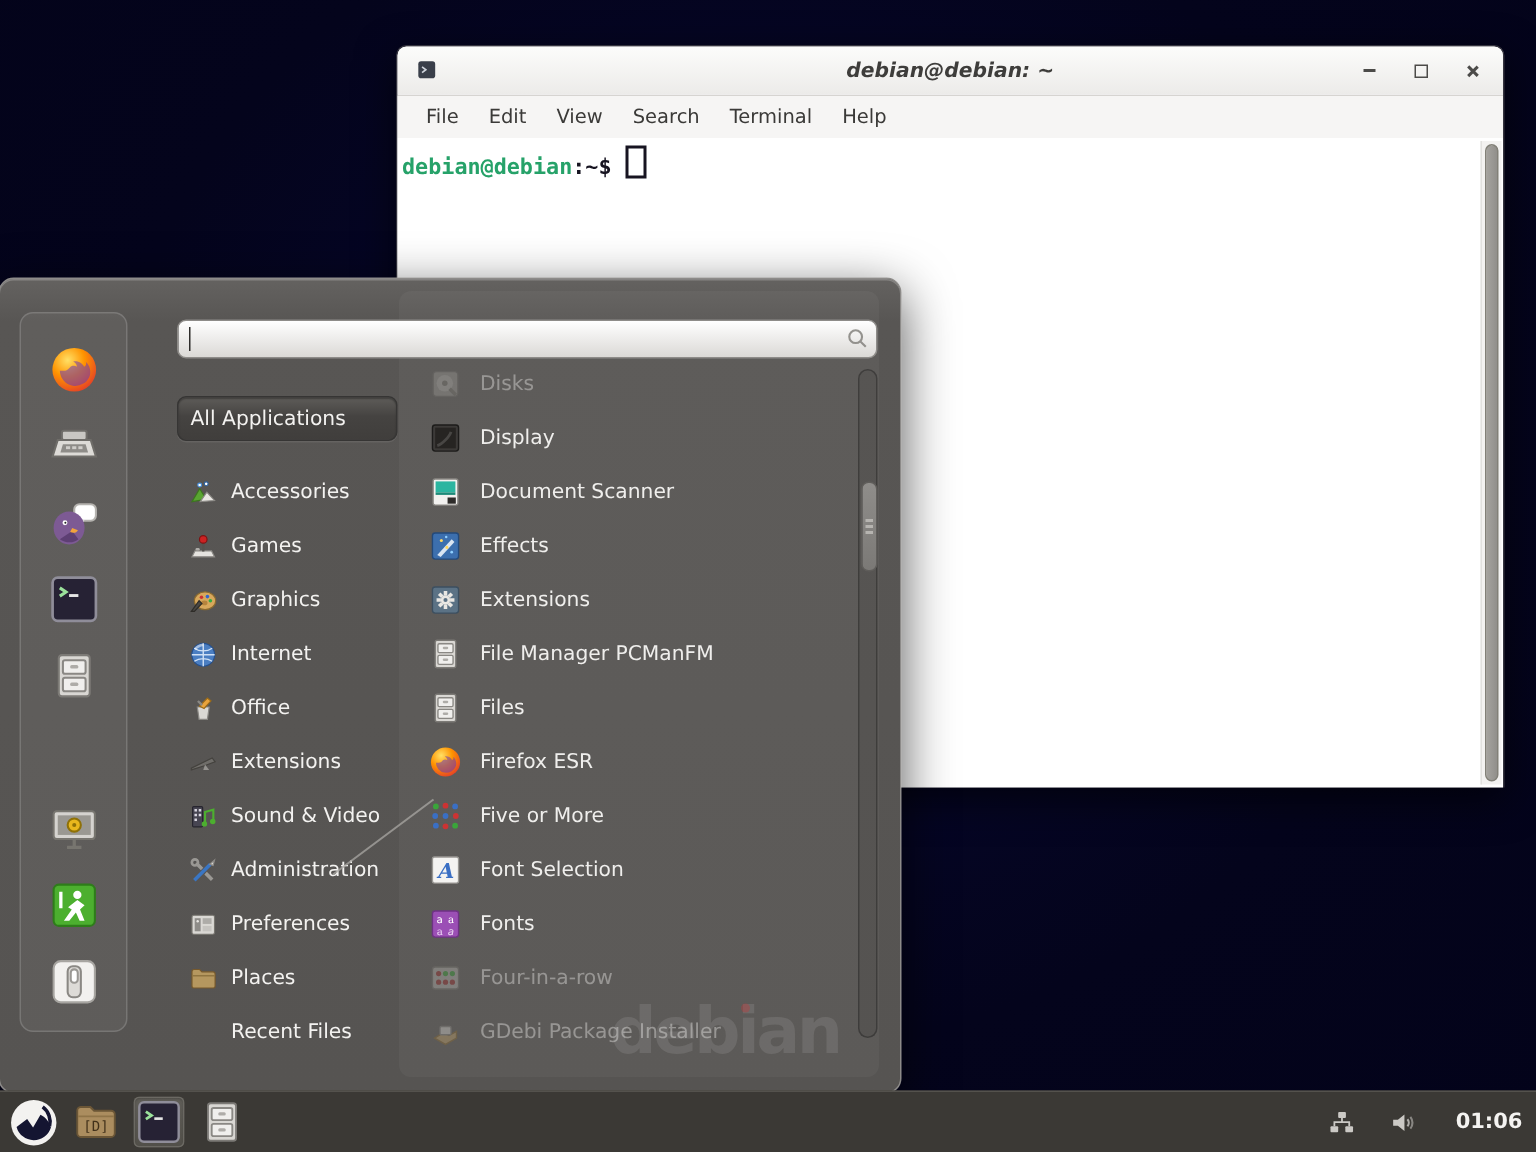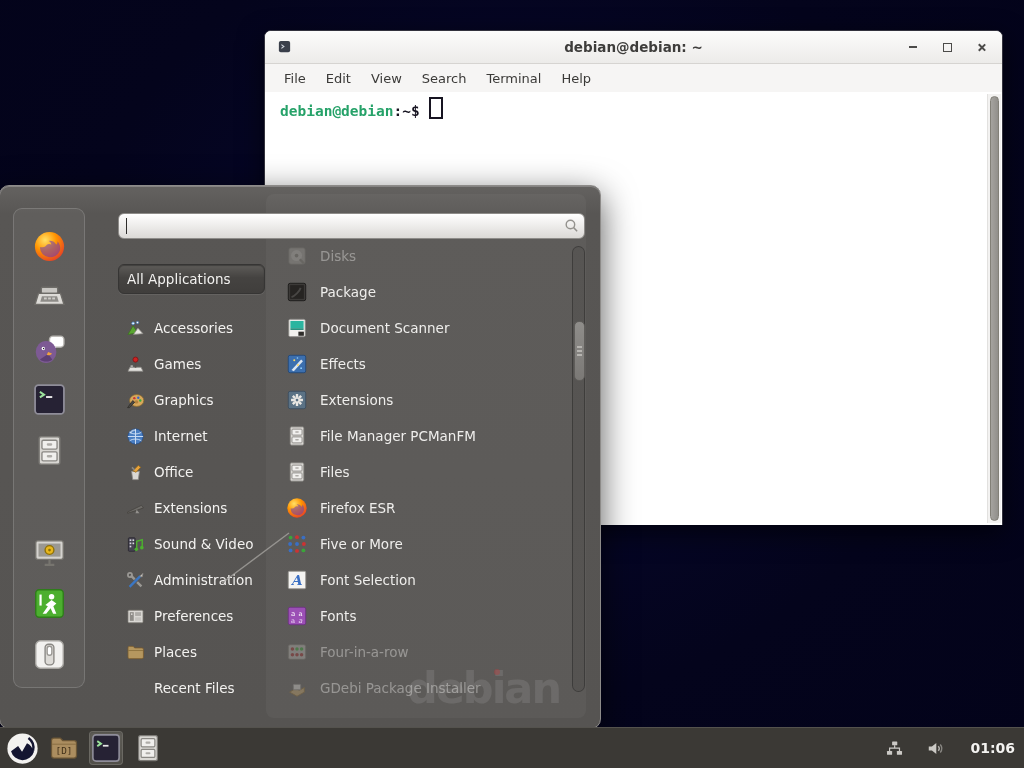--- a/index.html
+++ b/index.html
@@ -3,35 +3,35 @@
 <meta charset="utf-8">
 <style>
   html,body{margin:0;padding:0;background:#000;}
   #desktop{position:relative;width:1024px;height:768px;overflow:hidden;
     background:radial-gradient(ellipse at 50% 40%, #070833 0%, #04041c 60%, #03031a 100%);
     font-family:"DejaVu Sans", sans-serif; -webkit-font-smoothing:antialiased;}
   
   #terminal{position:absolute;left:264px;top:30px;width:737px;height:493px;background:#ffffff;
     border:1px solid #34333e;border-radius:7px 7px 0 0;box-shadow:0 8px 26px rgba(0,0,0,.6);z-index:2;}
   #term-titlebar{position:relative;height:32px;background:linear-gradient(#fcfcfb,#ecebe9);
-    border-bottom:1px solid #d6d4d1;border-radius:6px 6px 0 0;display:flex;align-items:center;}
+    border-bottom:1px solid #d6d4d1;border-radius:6px 6px 0 0;display:flex;align-items:center;font-style:italic;}
   #term-title{position:absolute;left:0;right:0;text-align:center;font-size:13.5px;font-weight:bold;color:#3e3d3b;}
   #term-titlebar .ticon{position:absolute;left:12px;top:8px;width:15px;height:15px;}
   #term-controls{position:absolute;right:14px;top:0;height:32px;display:flex;align-items:center;gap:20px;}
   .wbtn{width:14px;height:14px;display:flex;align-items:center;justify-content:center;cursor:default;}
   .wbtn .min{width:8px;height:2px;background:#4c4b49;}
   .wbtn .max{width:7px;height:7px;border:1.6px solid #4c4b49;}
   .wbtn .cls{position:relative;width:9px;height:9px;}
   .wbtn .cls:before,.wbtn .cls:after{content:"";position:absolute;left:4px;top:0;width:1.8px;height:9px;background:#4c4b49;}
   .wbtn .cls:before{transform:rotate(45deg);} .wbtn .cls:after{transform:rotate(-45deg);}
   #term-menubar{height:28px;background:#f6f5f4;display:flex;align-items:center;padding-left:9px;}
   .mb-item{padding:4px 10px;font-size:13px;color:#3b3a38;border-radius:3px;}
   #term-content{position:relative;height:433px;background:#fff;border-radius:0;}
   #term-prompt{position:absolute;left:3px;top:5px;font-family:"DejaVu Sans Mono",monospace;font-size:14.5px;font-weight:bold;white-space:pre;}
-  #prompt-user{color:#26a269;margin-left:12px;} #prompt-suffix{color:#171421;}
+  #prompt-user{color:#26a269;} #prompt-suffix{color:#171421;}
   #term-cursor{display:inline-block;width:10px;height:18px;border:2px solid #171421;vertical-align:-3px;margin-left:9px;background:#fff;}
   #term-scrollbar{position:absolute;right:1px;top:2px;bottom:2px;width:13px;background:#f3f2f1;border-left:1px solid #e2e1df;}
   #term-thumb{position:absolute;left:2px;right:2px;top:2px;bottom:2px;background:linear-gradient(90deg,#a5a39f,#918f8b);border:1px solid #828078;border-radius:5px;}
   
   #appmenu{position:absolute;left:-1px;top:185px;width:600px;height:542px;z-index:5;
     background:linear-gradient(#646260,#585654 28px,#565452);
     border:1px solid #8d8b89;border-radius:10px;box-shadow:0 10px 34px rgba(0,0,0,.65), inset 0 1px 0 rgba(255,255,255,.22);}
   #apps-panel-bg{position:absolute;left:266px;top:8px;width:320px;height:524px;background:rgba(255,255,255,.04);border-radius:8px;}
   #fav-rail{position:absolute;left:13px;top:22px;width:72px;height:480px;background:rgba(255,255,255,.05);
     border:1px solid rgba(255,255,255,.16);border-radius:9px;display:flex;flex-direction:column;align-items:center;padding-top:20px;box-sizing:border-box;}
@@ -335,21 +335,21 @@
           <span class="lbl">Disks</span>
         </div>
         <div class="app-row">
           <span class="ic">
             <svg viewBox="0 0 24 24">
               <rect x="2.5" y="2.5" width="19" height="19" rx="2" fill="#3c3a38" stroke="#1c1b1a"></rect>
               <rect x="4.5" y="4.5" width="15" height="15" fill="#262422"></rect>
               <path d="M6 17.5c3.5-1 9-6.5 10-10" stroke="#484644" stroke-width="2" fill="none"></path>
             </svg>
           </span>
-          <span class="lbl">Package</span>
+          <span class="lbl">Display</span>
         </div>
         <div class="app-row">
           <span class="ic">
             <svg viewBox="0 0 24 24">
               <rect x="3" y="2.5" width="18" height="19" rx="1.5" fill="#f2f1ef" stroke="#8a8884"></rect>
               <rect x="4.8" y="4.3" width="14.4" height="8" fill="#2bb5a0"></rect>
               <rect x="4.8" y="12.3" width="14.4" height="1.8" fill="#1c8a78"></rect>
               <rect x="13.5" y="16" width="6" height="4.5" fill="#2e2c2a"></rect>
             </svg>
           </span>

